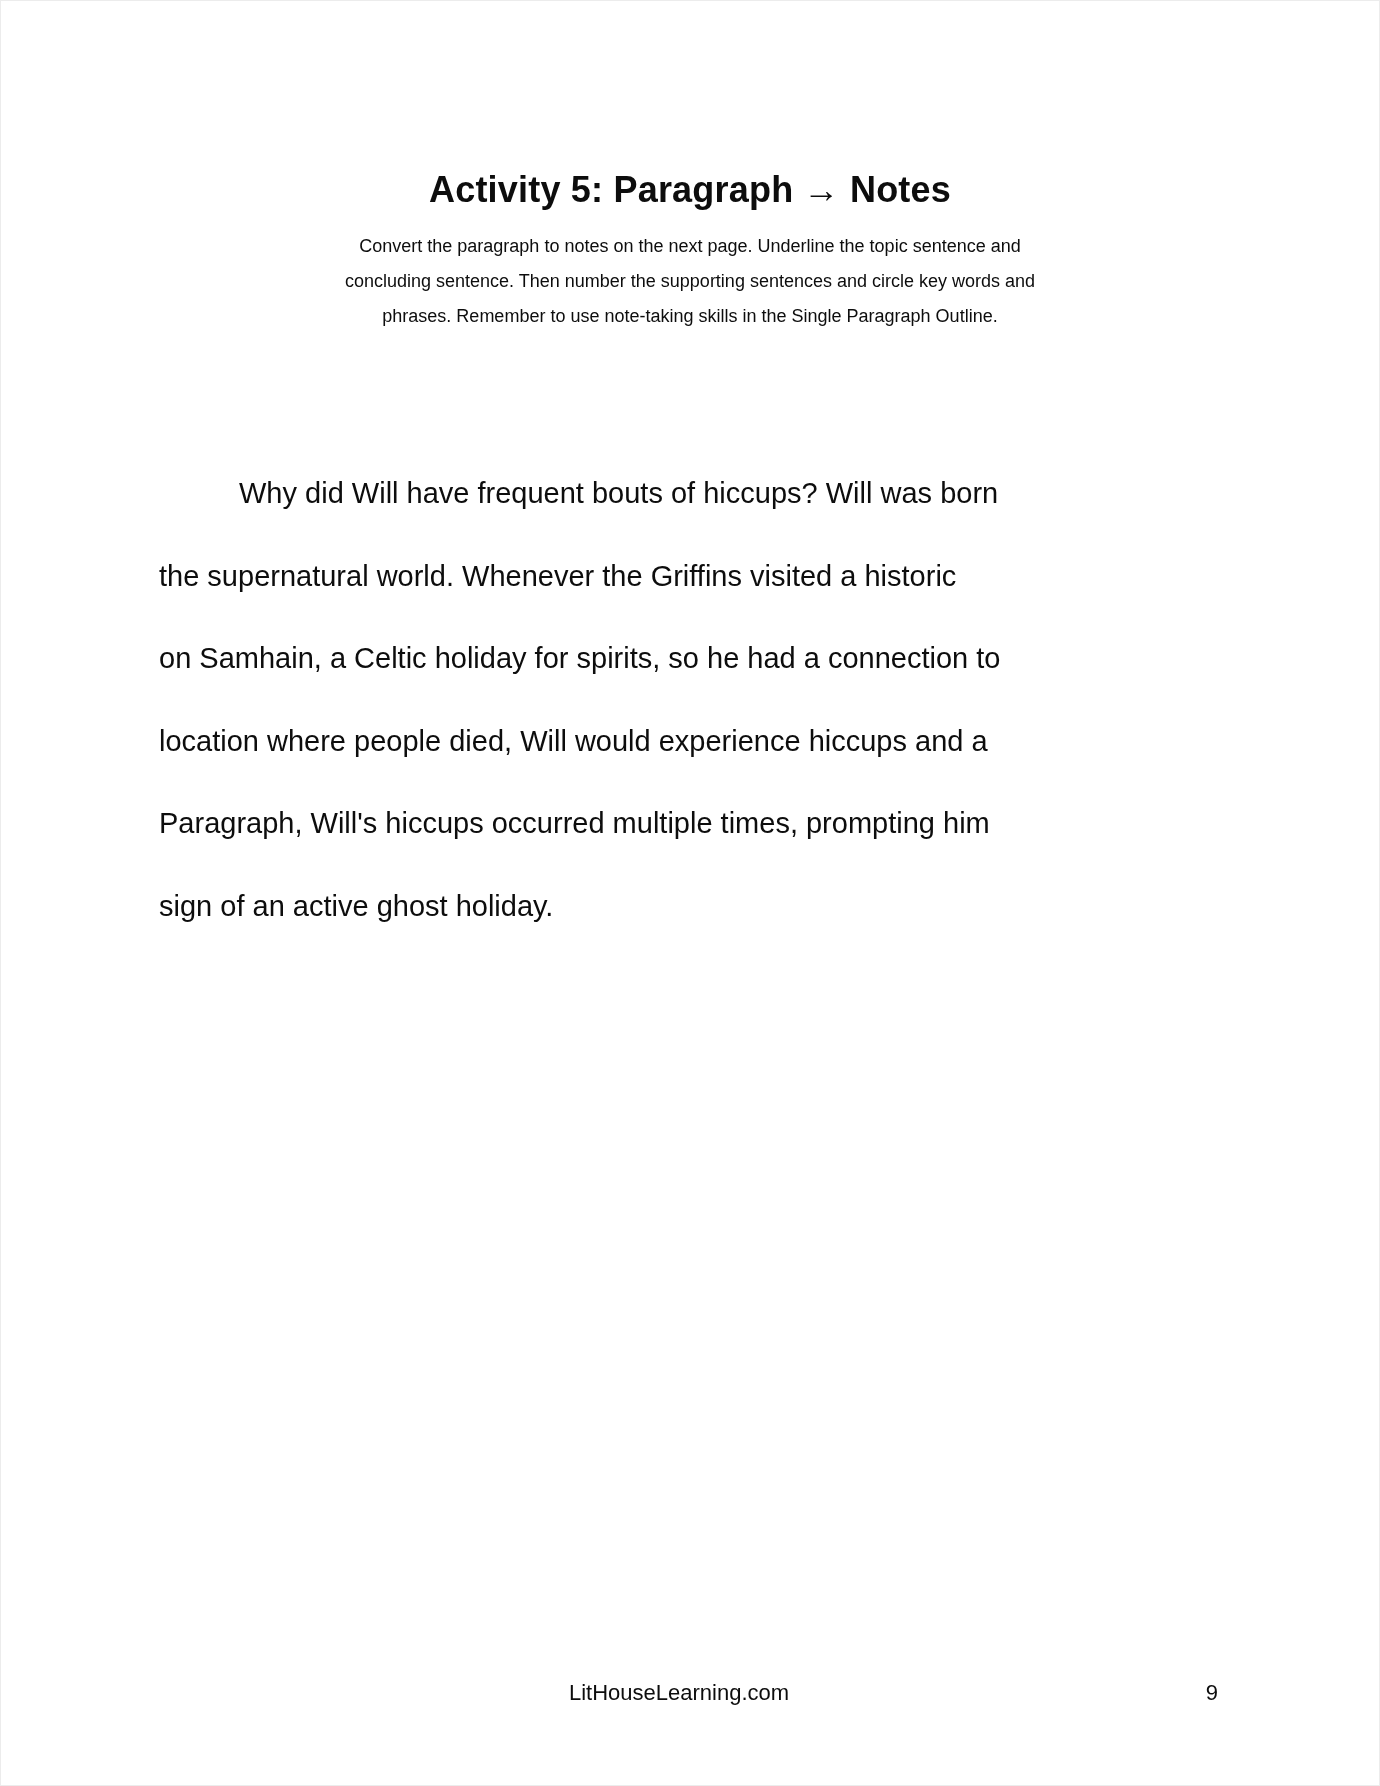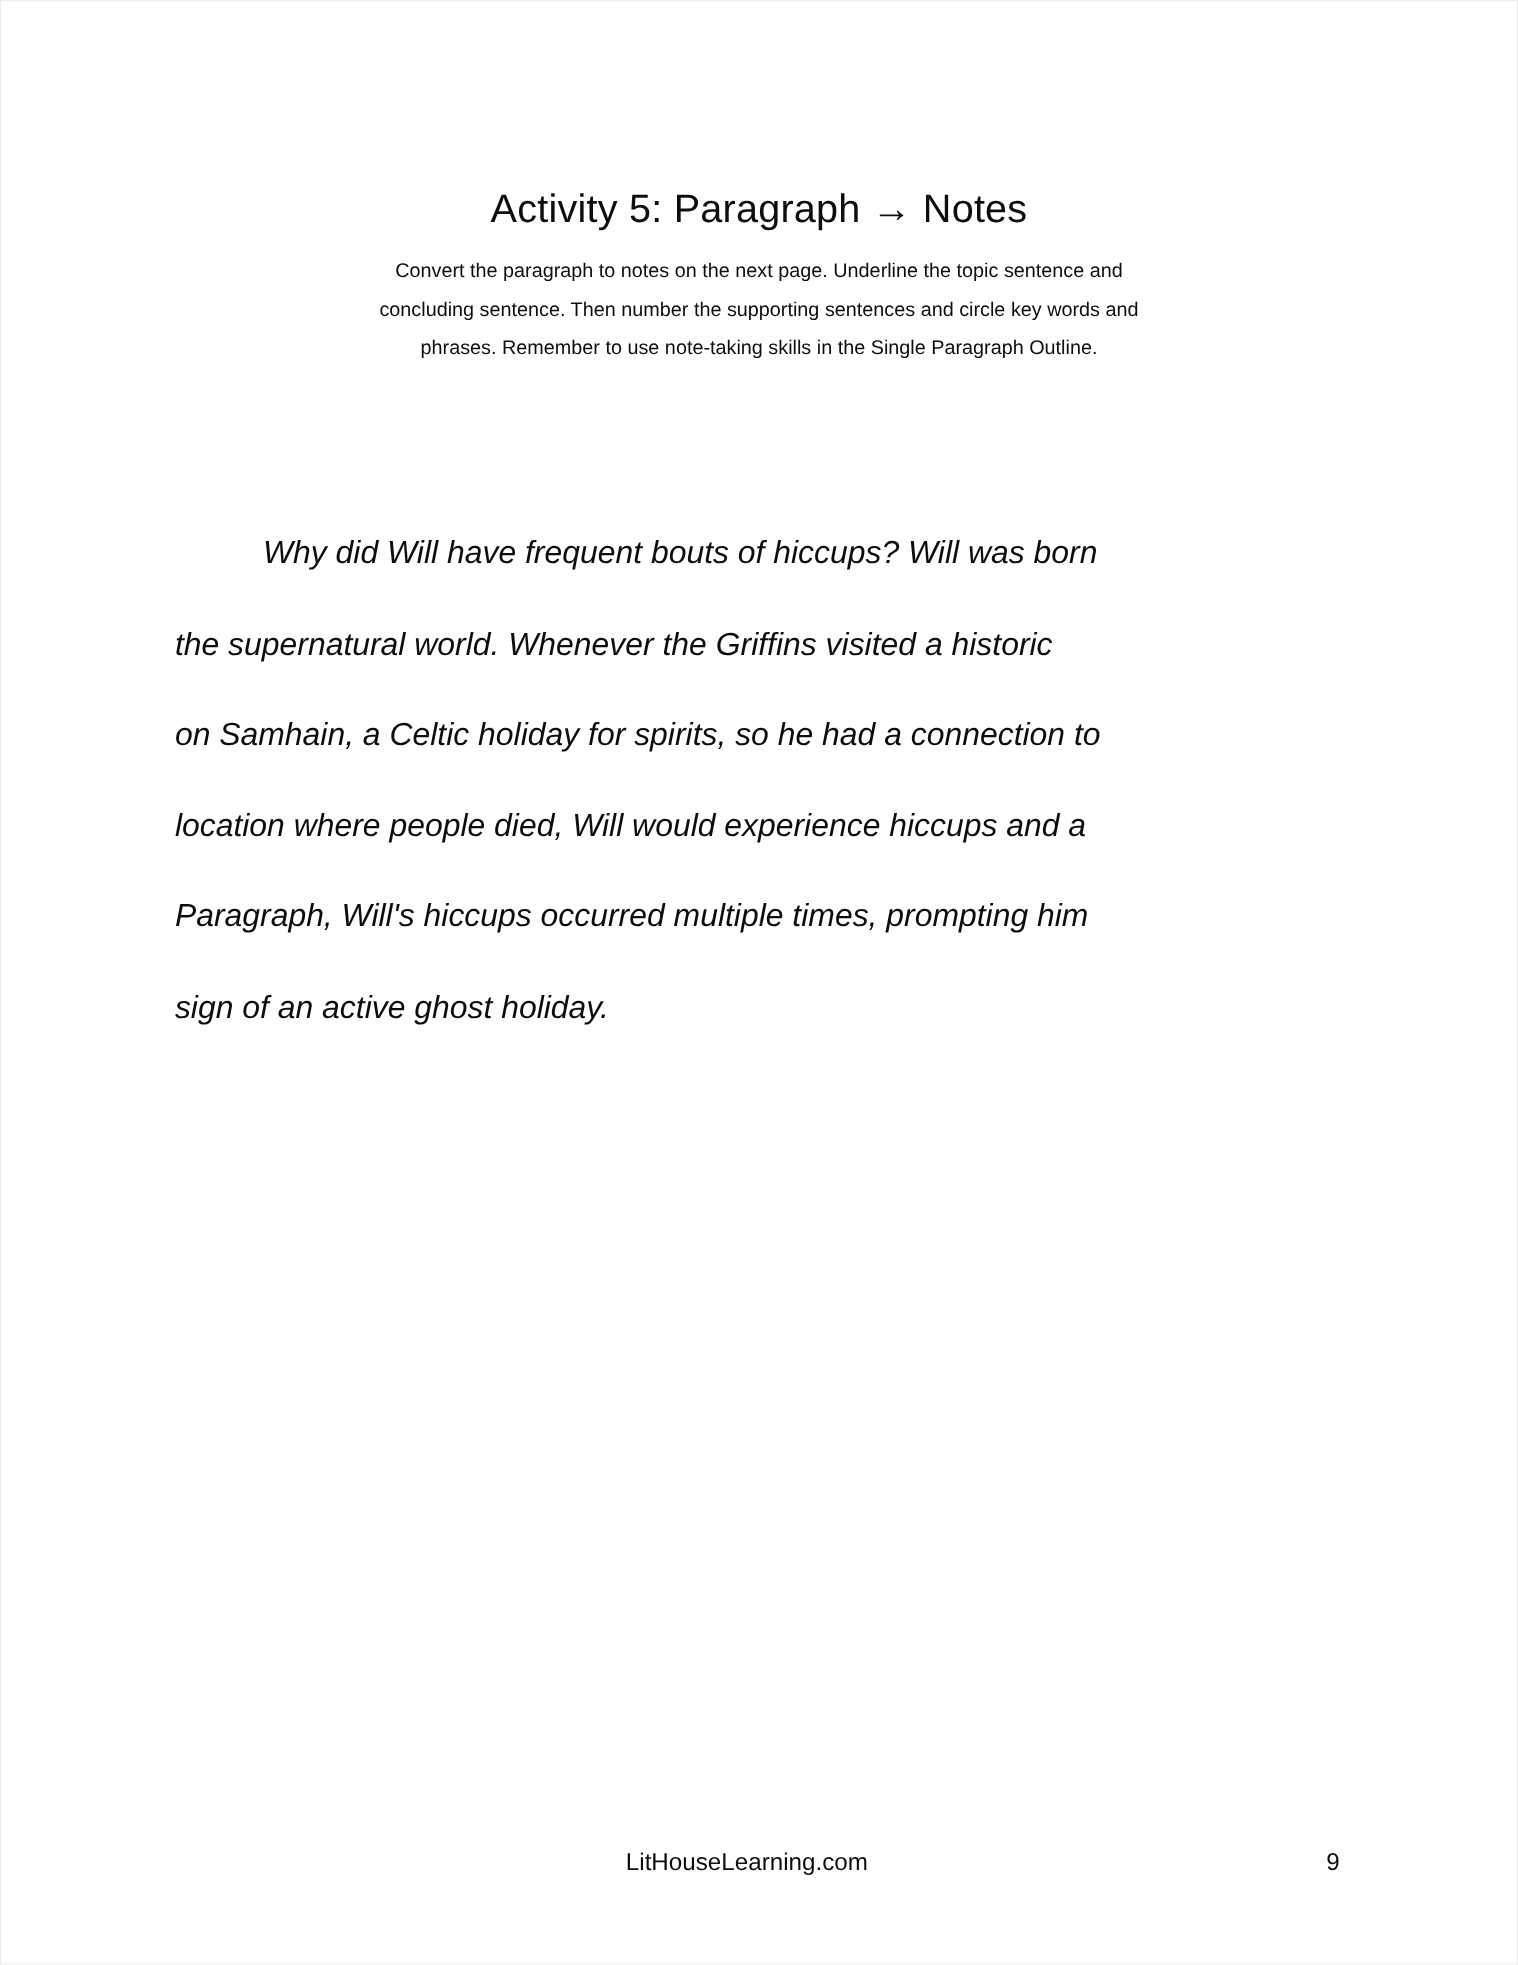--- a/index.html
+++ b/index.html
@@ -18,45 +18,44 @@
     color: #0d0d0d;
     overflow: hidden;
   }
   .activity-title {
     position: absolute;
     top: 167px;
     left: 0;
     width: 100%;
     text-align: center;
     font-size: 36px;
-    font-weight: normal;
+    font-weight: bold;
     line-height: 44px;
     letter-spacing: 0.2px;
   }
   .instructions {
     position: absolute;
     top: 228px;
     left: 0;
     width: 100%;
     text-align: center;
     font-size: 18px;
     line-height: 35px;
   }
   .instructions .instr-line {
     white-space: nowrap;
   }
   .body-paragraph {
     position: absolute;
-    top: 461px;
+    top: 451px;
     left: 158px;
     width: 1085px;
     font-size: 29px;
     line-height: 82.5px;
     text-align: left;
-    font-style: italic;
   }
   .body-paragraph .para-line {
     white-space: nowrap;
   }
   .body-paragraph .para-line.first {
     text-indent: 80px;
   }
   .footer {
     position: absolute;
     top: 1678px;

